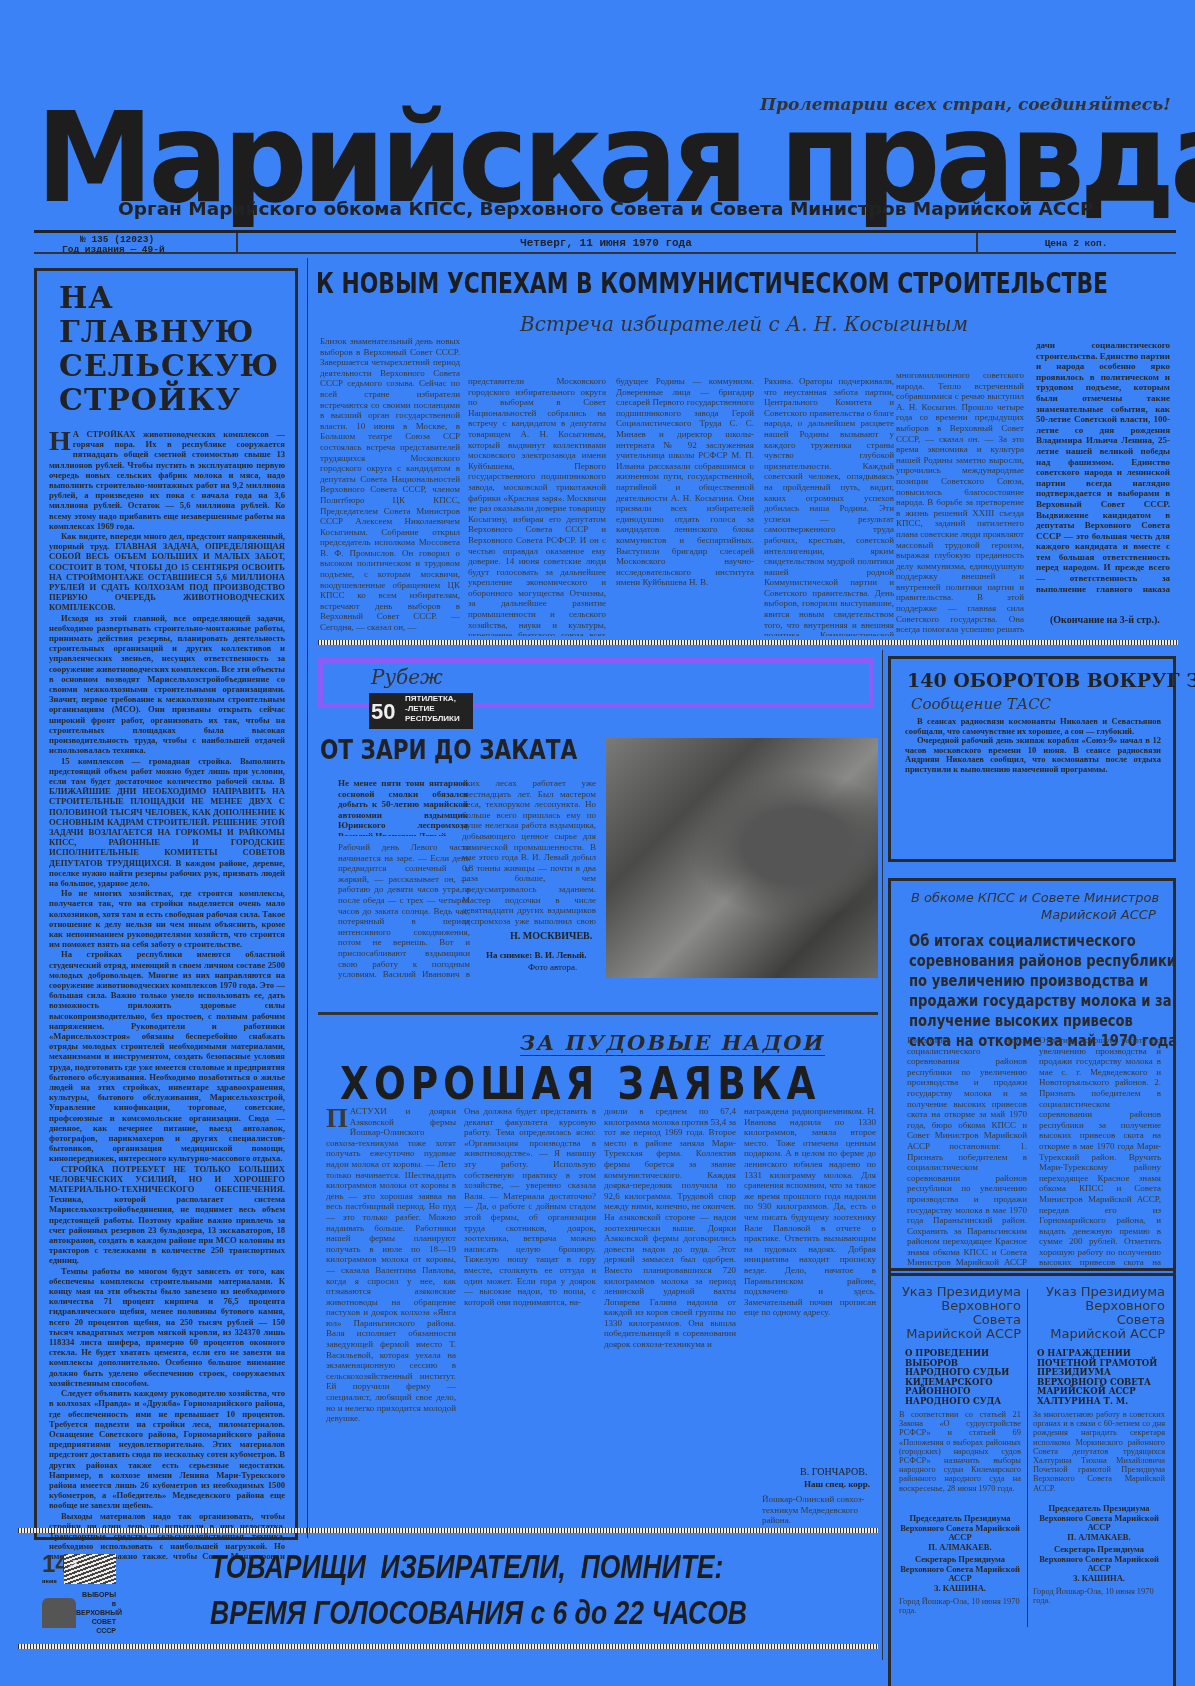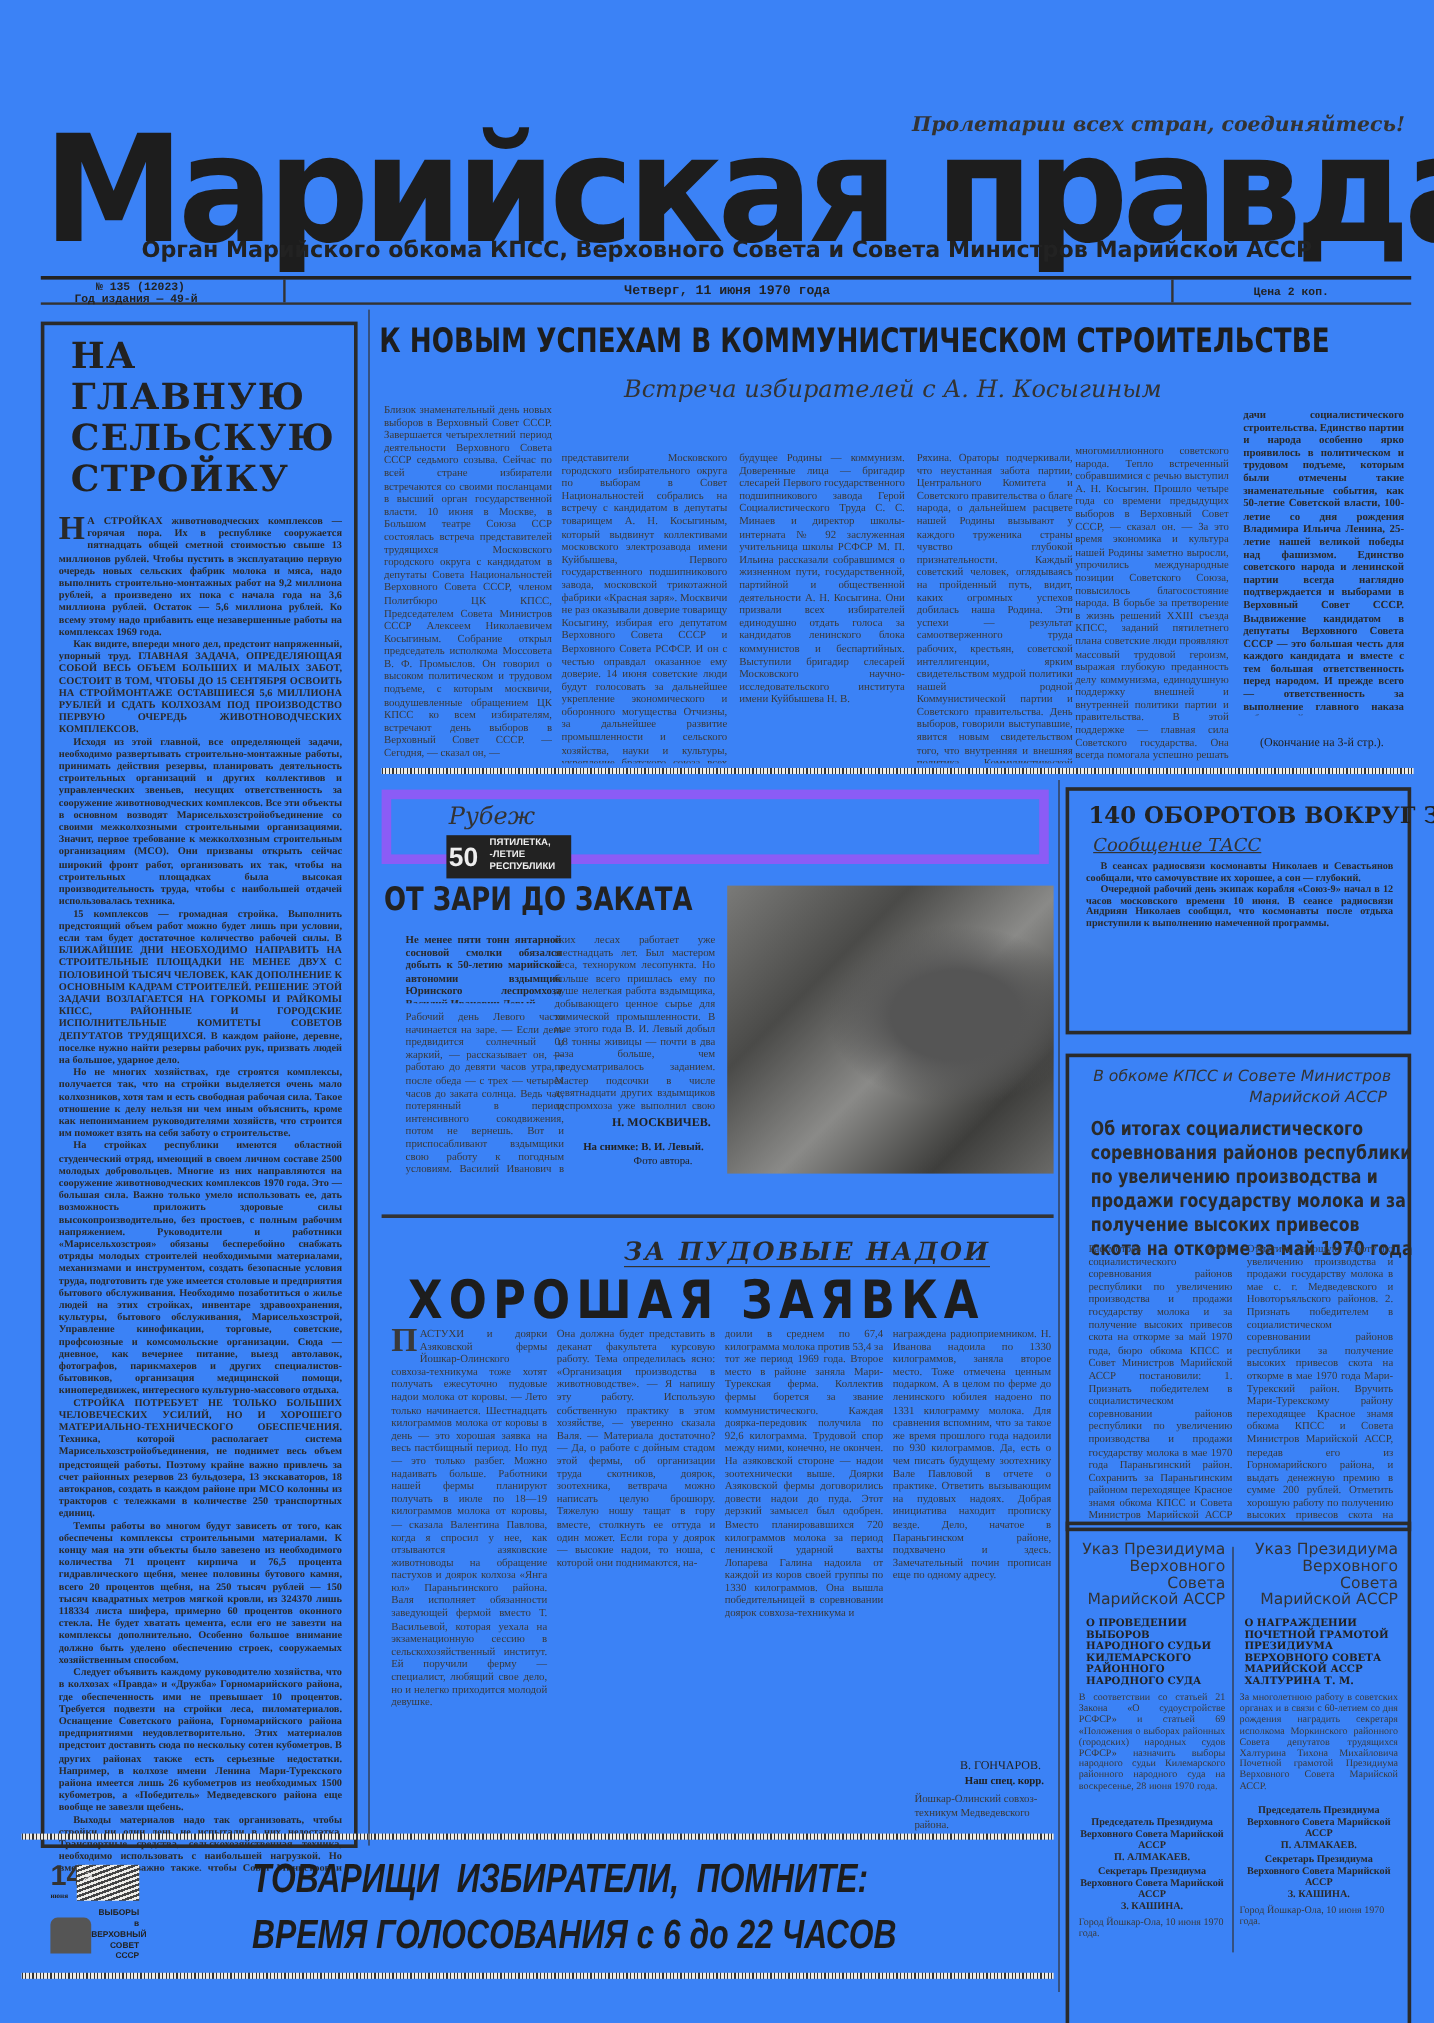--- a/index.html
+++ b/index.html
@@ -26,21 +26,21 @@
 
   
   .leftbox { left: 34px; top: 268px; width: 264px; height: 1272px; border: 3px solid #2a2a2a; }
   .leftbox h1 { font-family: "DejaVu Serif", serif; font-weight: bold; font-size: 30px; line-height: 34px; margin: 10px 0 0 22px; color: #222; letter-spacing: 1px; }
   .dropcap { float: left; font-size: 28px; line-height: 24px; font-weight: bold; margin-right: 2px; }
 
   
   .kosygin-head { left: 316px; top: 267px; font-family: "DejaVu Sans", sans-serif; font-weight: bold; font-size: 28px; letter-spacing: 0px; transform: scaleX(0.78); transform-origin: left; white-space: nowrap; color: #1d1d1d; }
   .kosygin-sub { left: 520px; top: 312px; font-family: "DejaVu Serif", serif; font-style: italic; font-size: 20px; color: #333; white-space: nowrap; }
 
-  .promo { left: 318px; top: 658px; width: 556px; height: 62px; border: 8px solid #8b5cf6; }
+  .promo { left: 318px; top: 658px; width: 556px; height: 50px; border: 5px solid #8b5cf6; }
   .promo-logo { left: 46px; top: 30px; width: 104px; height: 36px; background: #222; color: #eee; }
   .promo-text { left: 200px; top: 8px; font-family: "DejaVu Sans Mono", monospace; font-weight: bold; font-size: 21px; line-height: 30px; color: #2a2a2a; }
 
   .zari { left: 320px; top: 734px; font-family: "DejaVu Sans", sans-serif; font-weight: bold; font-size: 27px; transform: scaleX(0.8); transform-origin: left; white-space: nowrap; color: #222; }
   .photo { left: 606px; top: 738px; width: 272px; height: 240px; background:
       radial-gradient(ellipse at 70% 45%, #555 0 20%, transparent 40%),
       linear-gradient(135deg, #7a7a78 0%, #4a4a48 30%, #8a8a88 55%, #3e3e3c 80%, #6a6a68 100%); }
 
   .pudovye { left: 520px; top: 1030px; font-family: "DejaVu Serif", serif; font-style: italic; font-weight: bold; font-size: 21px; letter-spacing: 2px; color: #2a2a2a; border-bottom: 1px solid #333; white-space: nowrap; }
   .zayavka { left: 340px; top: 1058px; font-family: "DejaVu Sans", sans-serif; font-weight: bold; font-size: 44px; letter-spacing: 6px; color: #1d1d1d; white-space: nowrap; transform: scaleX(0.85); transform-origin: left; }
@@ -99,21 +99,21 @@
 
   <div class="abs kosygin-head">К НОВЫМ УСПЕХАМ В КОММУНИСТИЧЕСКОМ СТРОИТЕЛЬСТВЕ</div>
   <div class="abs kosygin-sub">Встреча избирателей с А. Н. Косыгиным</div>
 
   <div class="abs col" style="left:320px;top:336px;width:140px;height:300px;">Близок знаменательный день новых выборов в Верховный Совет СССР. Завершается четырехлетний период деятельности Верховного Совета СССР седьмого созыва. Сейчас по всей стране избиратели встречаются со своими посланцами в высший орган государственной власти. 10 июня в Москве, в Большом театре Союза ССР состоялась встреча представителей трудящихся Московского городского округа с кандидатом в депутаты Совета Национальностей Верховного Совета СССР, членом Политбюро ЦК КПСС, Председателем Совета Министров СССР Алексеем Николаевичем Косыгиным. Собрание открыл председатель исполкома Моссовета В. Ф. Промыслов. Он говорил о высоком политическом и трудовом подъеме, с которым москвичи, воодушевленные обращением ЦК КПСС ко всем избирателям, встречают день выборов в Верховный Совет СССР. — Сегодня, — сказал он, —</div>
   <div class="abs col" style="left:468px;top:376px;width:138px;height:260px;">представители Московского городского избирательного округа по выборам в Совет Национальностей собрались на встречу с кандидатом в депутаты товарищем А. Н. Косыгиным, который выдвинут коллективами московского электрозавода имени Куйбышева, Первого государственного подшипникового завода, московской трикотажной фабрики «Красная заря». Москвичи не раз оказывали доверие товарищу Косыгину, избирая его депутатом Верховного Совета СССР и Верховного Совета РСФСР. И он с честью оправдал оказанное ему доверие. 14 июня советские люди будут голосовать за дальнейшее укрепление экономического и оборонного могущества Отчизны, за дальнейшее развитие промышленности и сельского хозяйства, науки и культуры, укрепление братского союза всех советских народов, за светлое</div>
   <div class="abs col" style="left:616px;top:376px;width:138px;height:260px;">будущее Родины — коммунизм. Доверенные лица — бригадир слесарей Первого государственного подшипникового завода Герой Социалистического Труда С. С. Минаев и директор школы-интерната № 92 заслуженная учительница школы РСФСР М. П. Ильина рассказали собравшимся о жизненном пути, государственной, партийной и общественной деятельности А. Н. Косыгина. Они призвали всех избирателей единодушно отдать голоса за кандидатов ленинского блока коммунистов и беспартийных. Выступили бригадир слесарей Московского научно-исследовательского института имени Куйбышева Н. В.</div>
   <div class="abs col" style="left:764px;top:376px;width:130px;height:260px;">Ряхина. Ораторы подчеркивали, что неустанная забота партии, Центрального Комитета и Советского правительства о благе народа, о дальнейшем расцвете нашей Родины вызывают у каждого труженика страны чувство глубокой признательности. Каждый советский человек, оглядываясь на пройденный путь, видит, каких огромных успехов добилась наша Родина. Эти успехи — результат самоотверженного труда рабочих, крестьян, советской интеллигенции, ярким свидетельством мудрой политики нашей родной Коммунистической партии и Советского правительства. День выборов, говорили выступавшие, явится новым свидетельством того, что внутренняя и внешняя политика Коммунистической партии и Советского правительства единодушно и горячо поддержаны</div>
   <div class="abs col" style="left:896px;top:370px;width:128px;height:266px;">многомиллионного советского народа. Тепло встреченный собравшимися с речью выступил А. Н. Косыгин. Прошло четыре года со времени предыдущих выборов в Верховный Совет СССР, — сказал он. — За это время экономика и культура нашей Родины заметно выросли, упрочились международные позиции Советского Союза, повысилось благосостояние народа. В борьбе за претворение в жизнь решений XXIII съезда КПСС, заданий пятилетнего плана советские люди проявляют массовый трудовой героизм, выражая глубокую преданность делу коммунизма, единодушную поддержку внешней и внутренней политики партии и правительства. В этой поддержке — главная сила Советского государства. Она всегда помогала успешно решать самые сложные и трудные за-</div>
   <div class="abs col bold" style="left:1036px;top:340px;width:134px;height:256px;">дачи социалистического строительства. Единство партии и народа особенно ярко проявилось в политическом и трудовом подъеме, которым были отмечены такие знаменательные события, как 50-летие Советской власти, 100-летие со дня рождения Владимира Ильича Ленина, 25-летие нашей великой победы над фашизмом. Единство советского народа и ленинской партии всегда наглядно подтверждается и выборами в Верховный Совет СССР. Выдвижение кандидатом в депутаты Верховного Совета СССР — это большая честь для каждого кандидата и вместе с тем большая ответственность перед народом. И прежде всего — ответственность за выполнение главного наказа избирателей: всегда неуклонно следовать ленинской генеральной линии партии, подлинной избирательной платформе всенародного блока коммунистов и беспартийных.</div>
-  <div class="abs" style="left:1050px;top:614px;font-size:10px;font-weight:normal;">(Окончание на 3-й стр.).</div>
+  <div class="abs" style="left:1050px;top:614px;font-size:10px;font-weight:bold;">(Окончание на 3-й стр.).</div>
 
   <div class="dotted-h" style="left:318px;top:640px;width:860px;"></div>
 
   <div class="abs promo">
     <div class="abs" style="left:48px;top:2px;font-family:'DejaVu Serif',serif;font-style:italic;font-size:20px;color:#333;">Рубеж</div>
     <div class="abs promo-logo">
       <div class="abs" style="left:2px;top:6px;font-family:'Liberation Sans',sans-serif;font-size:22px;font-weight:bold;">50</div>
       <div class="abs" style="left:36px;top:1px;font-family:'Liberation Sans',sans-serif;font-size:8px;font-weight:bold;line-height:10px;">
         <div>ПЯТИЛЕТКА,</div>
         <div>-ЛЕТИЕ</div>
@@ -141,21 +141,21 @@
   </div>
   <div class="abs col" style="left:464px;top:1106px;width:132px;height:410px;">Она должна будет представить в деканат факультета курсовую работу. Тема определилась ясно: «Организация производства в животноводстве». — Я напишу эту работу. Использую собственную практику в этом хозяйстве, — уверенно сказала Валя. — Материала достаточно? — Да, о работе с дойным стадом этой фермы, об организации труда скотников, доярок, зоотехника, ветврача можно написать целую брошюру. Тяжелую ношу тащат в гору вместе, столкнуть ее оттуда и один может. Если гора у доярок — высокие надои, то ноша, с которой они поднимаются, на-</div>
   <div class="abs col" style="left:604px;top:1106px;width:132px;height:410px;">доили в среднем по 67,4 килограмма молока против 53,4 за тот же период 1969 года. Второе место в районе заняла Мари-Турекская ферма. Коллектив фермы борется за звание коммунистического. Каждая доярка-передовик получила по 92,6 килограмма. Трудовой спор между ними, конечно, не окончен. На азяковской стороне — надои зоотехнически выше. Доярки Азяковской фермы договорились довести надои до пуда. Этот дерзкий замысел был одобрен. Вместо планировавшихся 720 килограммов молока за период ленинской ударной вахты Лопарева Галина надоила от каждой из коров своей группы по 1330 килограммов. Она вышла победительницей в соревновании доярок совхоза-техникума и</div>
   <div class="abs col" style="left:744px;top:1106px;width:132px;height:330px;">награждена радиоприемником. Н. Иванова надоила по 1330 килограммов, заняла второе место. Тоже отмечена ценным подарком. А в целом по ферме до ленинского юбилея надоено по 1331 килограмму молока. Для сравнения вспомним, что за такое же время прошлого года надоили по 930 килограммов. Да, есть о чем писать будущему зоотехнику Вале Павловой в отчете о практике. Ответить вызывающим на пудовых надоях. Добрая инициатива находит прописку везде. Дело, начатое в Параньгинском районе, подхвачено и здесь. Замечательный почин прописан еще по одному адресу.</div>
   <div class="abs" style="left:800px;top:1466px;font-size:10px;font-weight:normal;">В. ГОНЧАРОВ.</div>
   <div class="abs" style="left:804px;top:1479px;font-size:9px;font-weight:bold;">Наш спец. корр.</div>
   <div class="abs col" style="left:762px;top:1494px;width:116px;height:34px;text-align:left;">Йошкар-Олинский совхоз-техникум Медведевского района.</div>
 
   <div class="abs rbox" style="left:888px;top:656px;width:288px;height:206px;">
     <div class="abs tass-head" style="left:16px;top:10px;">140 ОБОРОТОВ ВОКРУГ ЗЕМЛИ</div>
-    <div class="abs tass-sub" style="left:20px;top:36px;text-decoration:underline;">Сообщение ТАСС</div>
+    <div class="abs tass-sub" style="left:20px;top:36px;">Сообщение ТАСС</div>
     <div class="abs col bold" style="left:14px;top:58px;width:256px;height:140px;font-size:8.5px;line-height:9.6px;">
       <p>В сеансах радиосвязи космонавты Николаев и Севастьянов сообщали, что самочувствие их хорошее, а сон — глубокий.</p>
       <p>Очередной рабочий день экипаж корабля «Союз-9» начал в 12 часов московского времени 10 июня. В сеансе радиосвязи Андриян Николаев сообщил, что космонавты после отдыха приступили к выполнению намеченной программы.</p>
     </div>
   </div>
 
   <div class="abs rbox" style="left:888px;top:878px;width:288px;height:398px;">
     <div class="abs obkom-over" style="left:20px;top:8px;">
       <div>В обкоме КПСС и Совете Министров</div>
       <div style="padding-left:130px;">Марийской АССР</div>

